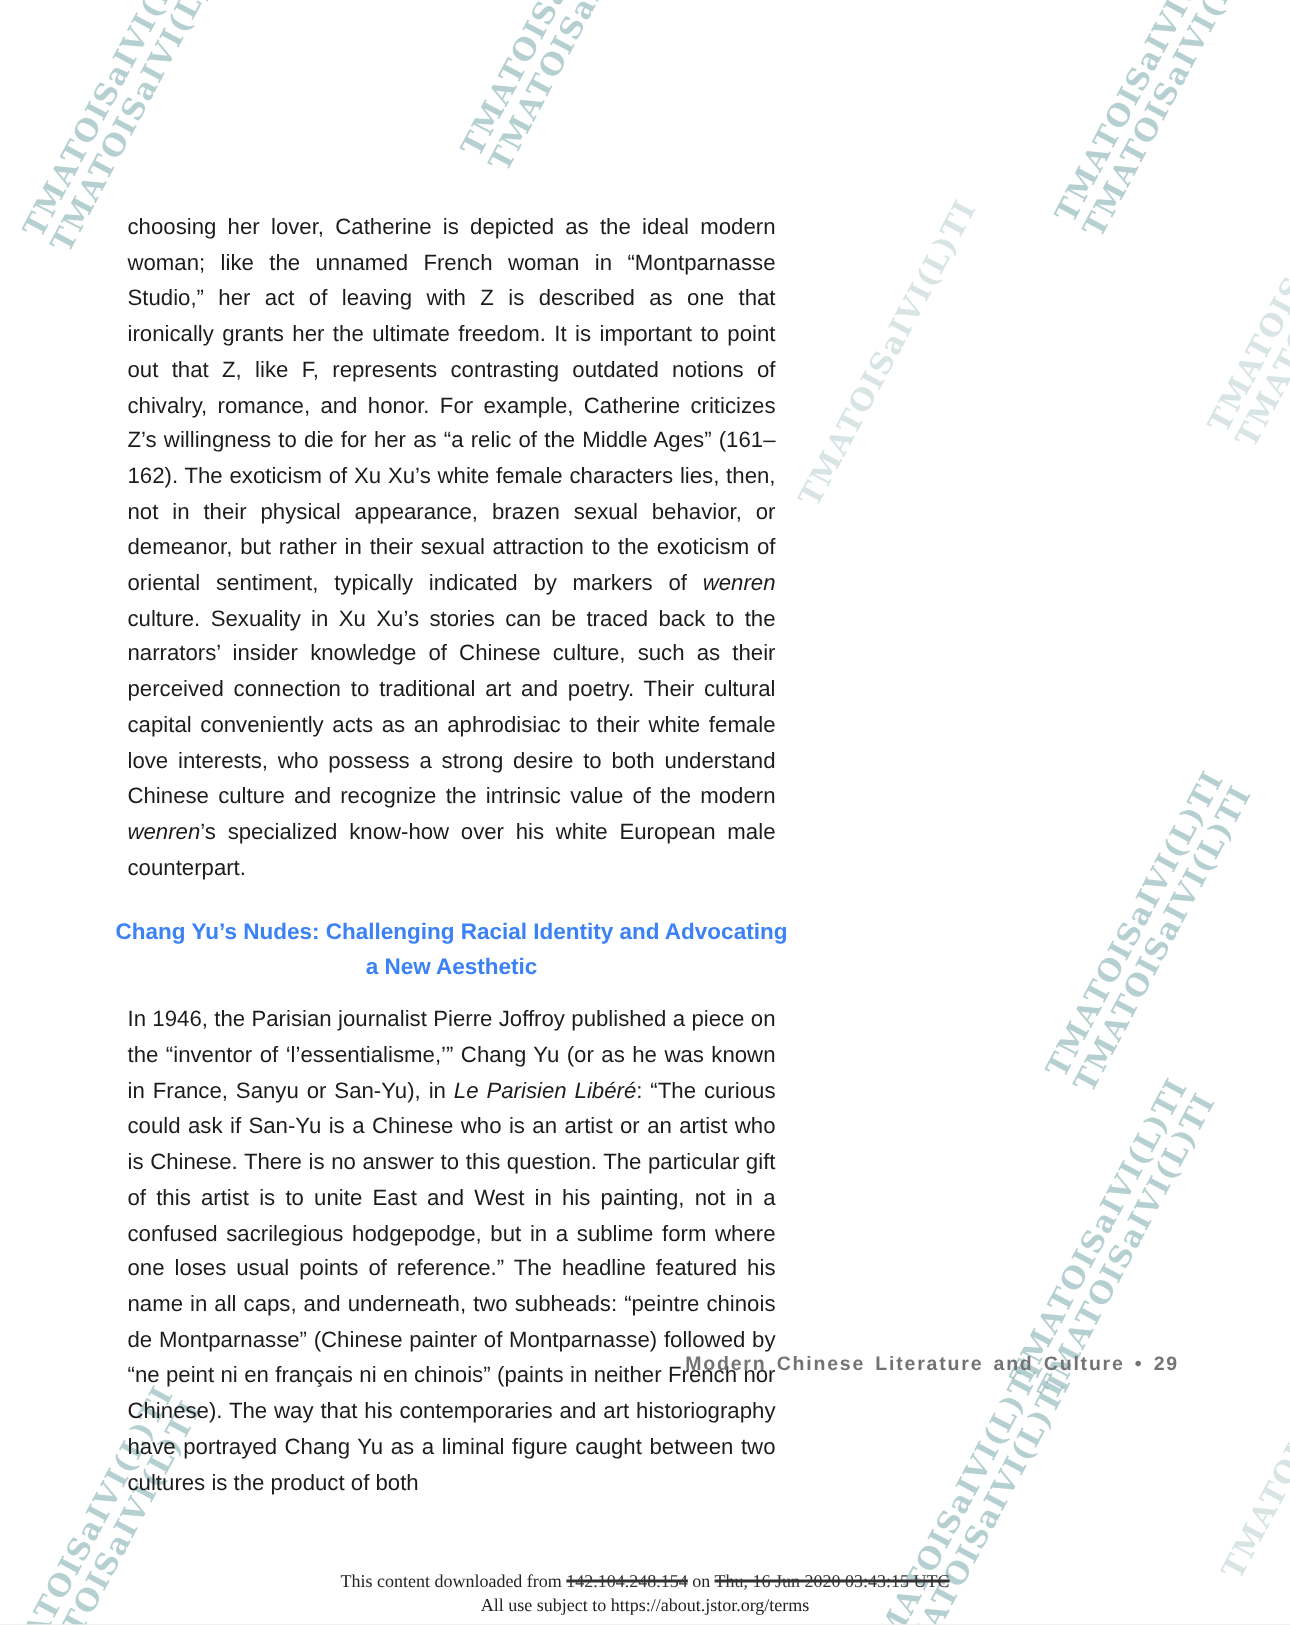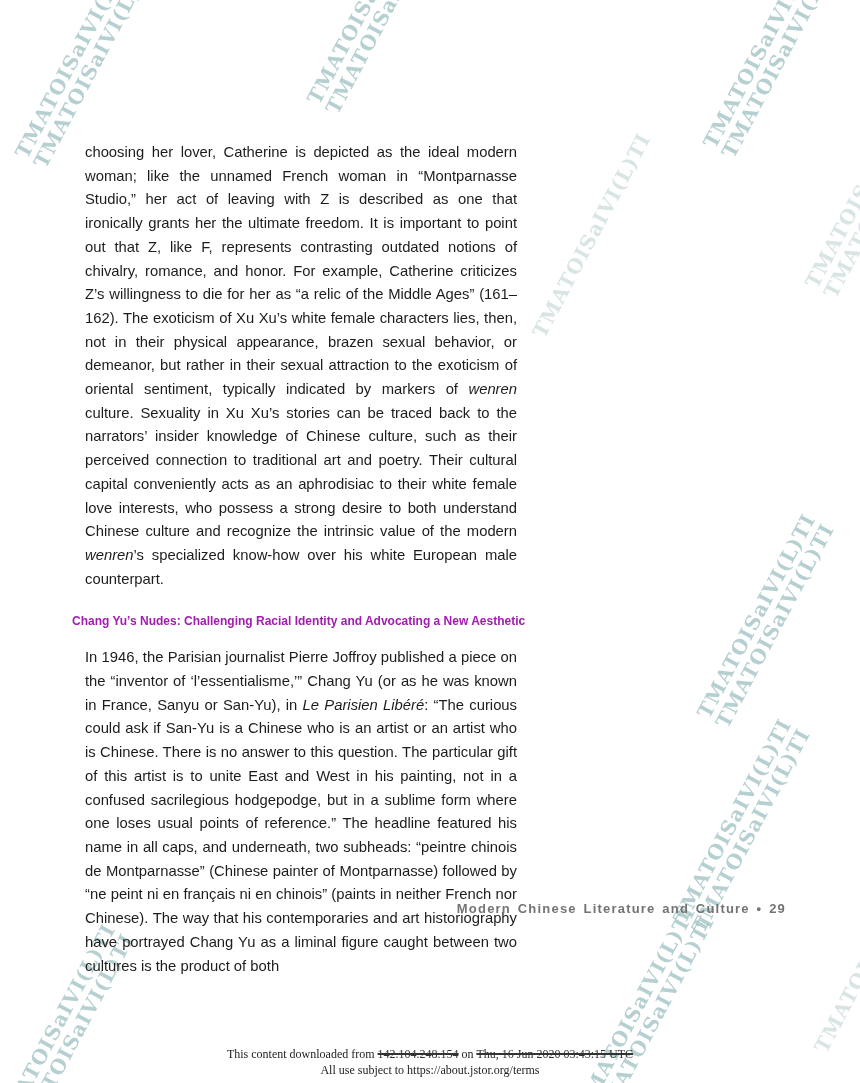--- a/index.html
+++ b/index.html
@@ -26,25 +26,25 @@
   .body-paragraph {
     margin: 13px;
     font-size: 14.8px;
     line-height: 23.7px;
     text-align: justify;
     color: #1c1c1c;
   }
   .body-paragraph i { font-style: italic; }
   .section-heading {
     margin: 19px 0 6px 0;
-    font-size: 12px;
+    font-size: 15px;
     line-height: 23px;
     font-weight: bold;
-    color: #a21caf;
-    text-align: left;
+    color: #3b82f6;
+    text-align: center;
   }
   .running-footer {
     position: absolute;
     top: 901px;
     right: 74px;
     font-size: 13px;
     font-weight: bold;
     letter-spacing: 1.2px;
     word-spacing: 2px;
     color: #737373;

